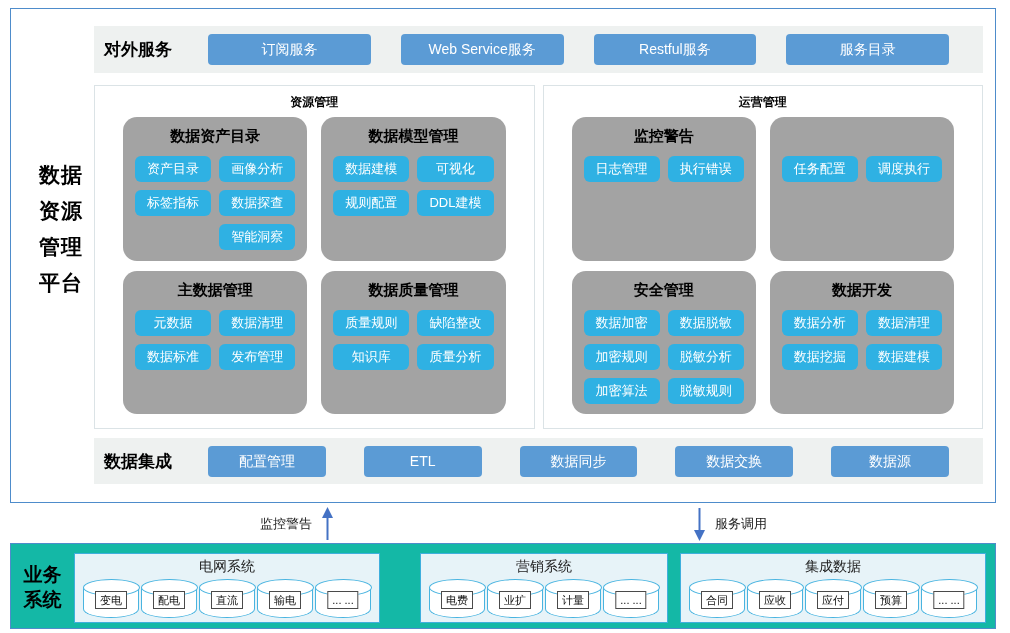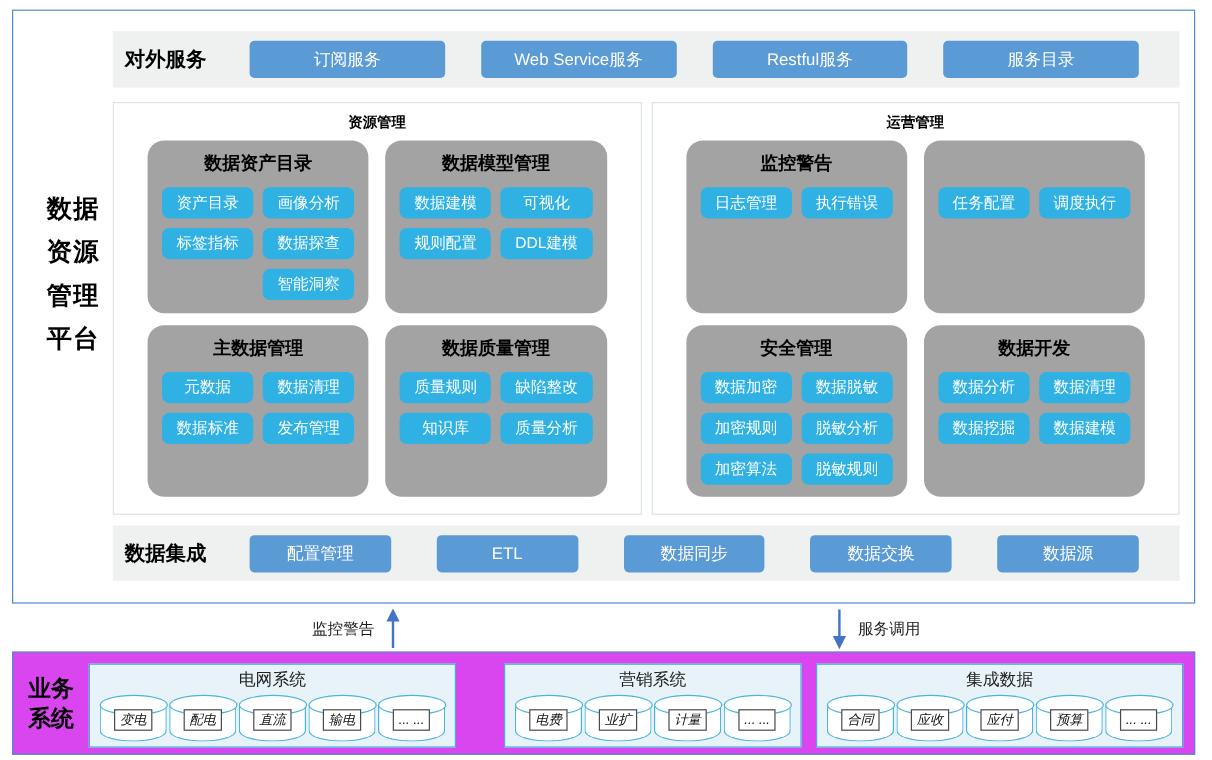--- a/index.html
+++ b/index.html
@@ -86,36 +86,36 @@
     display: flex; align-items: center; gap: 9px;
     font-size: 13px; color: #1a1a1a; white-space: nowrap;
   }
   .flow-up { left: 260px; }
   .flow-down { left: 693px; }
 
   
   .business-box {
     position: absolute; left: 10px; top: 543px;
     width: 986px; height: 86px;
-    border: 1.5px solid #4e8ccb; background: #d946ef;
+    border: 1.5px solid #4e8ccb; background: #14b8a6;
     display: flex; align-items: center; padding: 4px 9px 0 0;
   }
   .biz-label {
     width: 84px; text-align: center;
     font-size: 19px; font-weight: 700; line-height: 1.3; color:#000;
   }
   .groups { flex: 1; display: flex; gap: 12px; height: 70px; }
   .group {
     border: 1.5px solid #3fafdd; background: #e7f3f8;
     display: flex; flex-direction: column; align-items: center;
     padding: 2px 8px;
   }
   .g5 { flex: 5; } .g4 { flex: 4; margin-left: 28px; }
   .group-title { font-size: 14px; color: #222; margin: 2px 0 3px; }
-  .cyls { display: flex; gap: 2px; align-items: flex-start; font-style: italic; }
+  .cyls { display: flex; gap: 2px; align-items: flex-start; }
   .cyl {
     position: relative; width: 56px; height: 31px; margin-top: 8px;
     background: #fff; border: 1.5px solid #49b4e0; border-top: none;
     border-radius: 0 0 28px 28px / 0 0 9px 9px;
   }
   .cyl::before {
     content: ""; position: absolute; top: -8px; left: -1.5px; right: -1.5px;
     height: 15px; background: #fff; border: 1.5px solid #49b4e0;
     border-radius: 50%;
   }

